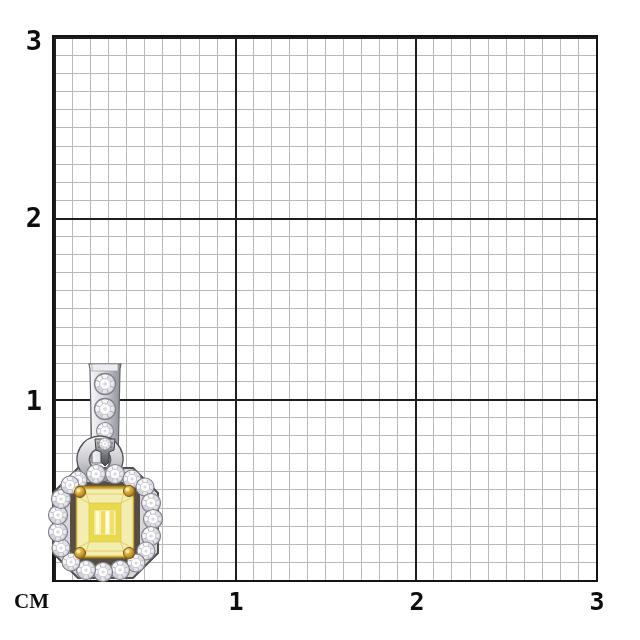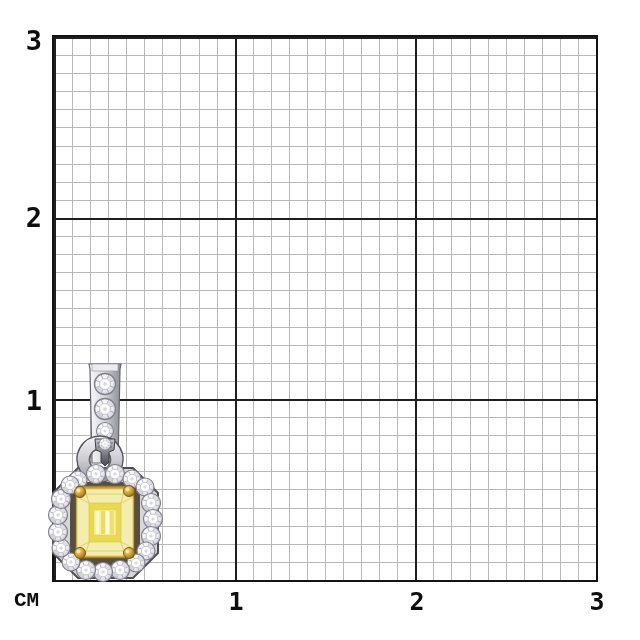--- a/index.html
+++ b/index.html
@@ -14,21 +14,21 @@
       repeating-linear-gradient(to right,  var(--grid-major,#1f1f1f) 0, var(--grid-major,#1f1f1f) 2px, transparent 2px, transparent calc(100%/3)),
       repeating-linear-gradient(to bottom, var(--grid-major,#1f1f1f) 0, var(--grid-major,#1f1f1f) 2px, transparent 2px, transparent calc(100%/3)),
       repeating-linear-gradient(to right,  var(--grid-minor,#b9b9b9) 0, var(--grid-minor,#b9b9b9) 1px, transparent 1px, transparent calc(100%/30)),
       repeating-linear-gradient(to bottom, var(--grid-minor,#b9b9b9) 0, var(--grid-minor,#b9b9b9) 1px, transparent 1px, transparent calc(100%/30));
   }
   .tick{position:absolute;font-weight:bold;color:var(--tick-label,#0d0d0d);}
   .ytick{font-size:27px;line-height:27px;width:26px;text-align:right;left:16px;}
   .ytick.t3{top:27px;} .ytick.t2{top:204px;} .ytick.t1{top:387px;}
   .xtick{font-size:25px;line-height:26px;width:26px;text-align:center;top:589px;}
   .xtick.t1{left:223px;} .xtick.t2{left:404px;} .xtick.t3{left:584px;}
-  .unit{position:absolute;left:14px;top:589px;font-family:Liberation Mono, monospace;
+  .unit{position:absolute;left:14px;top:589px;font-family:Liberation Serif, serif;
         font-weight:bold;font-size:21px;line-height:24px;color:var(--tick-label,#0d0d0d);}
   .pendant{position:absolute;left:40px;top:355px;width:125px;height:228px;}
 </style>
 </head>
 <body>
 
 <div class="stage">
 
   <div class="grid"></div>
 

